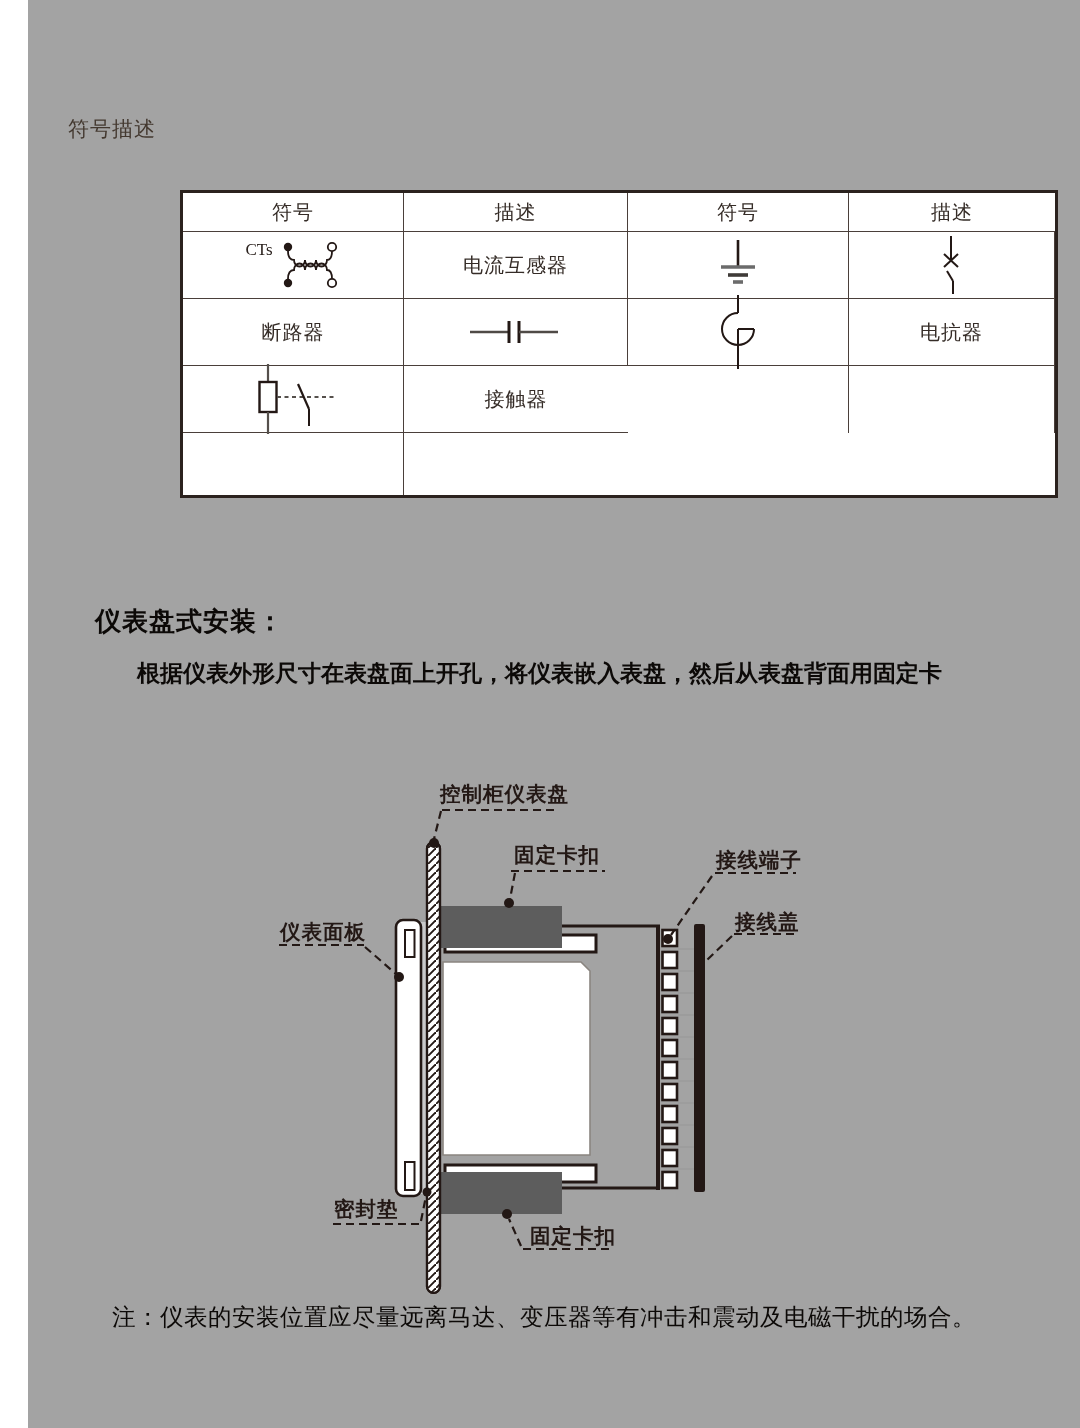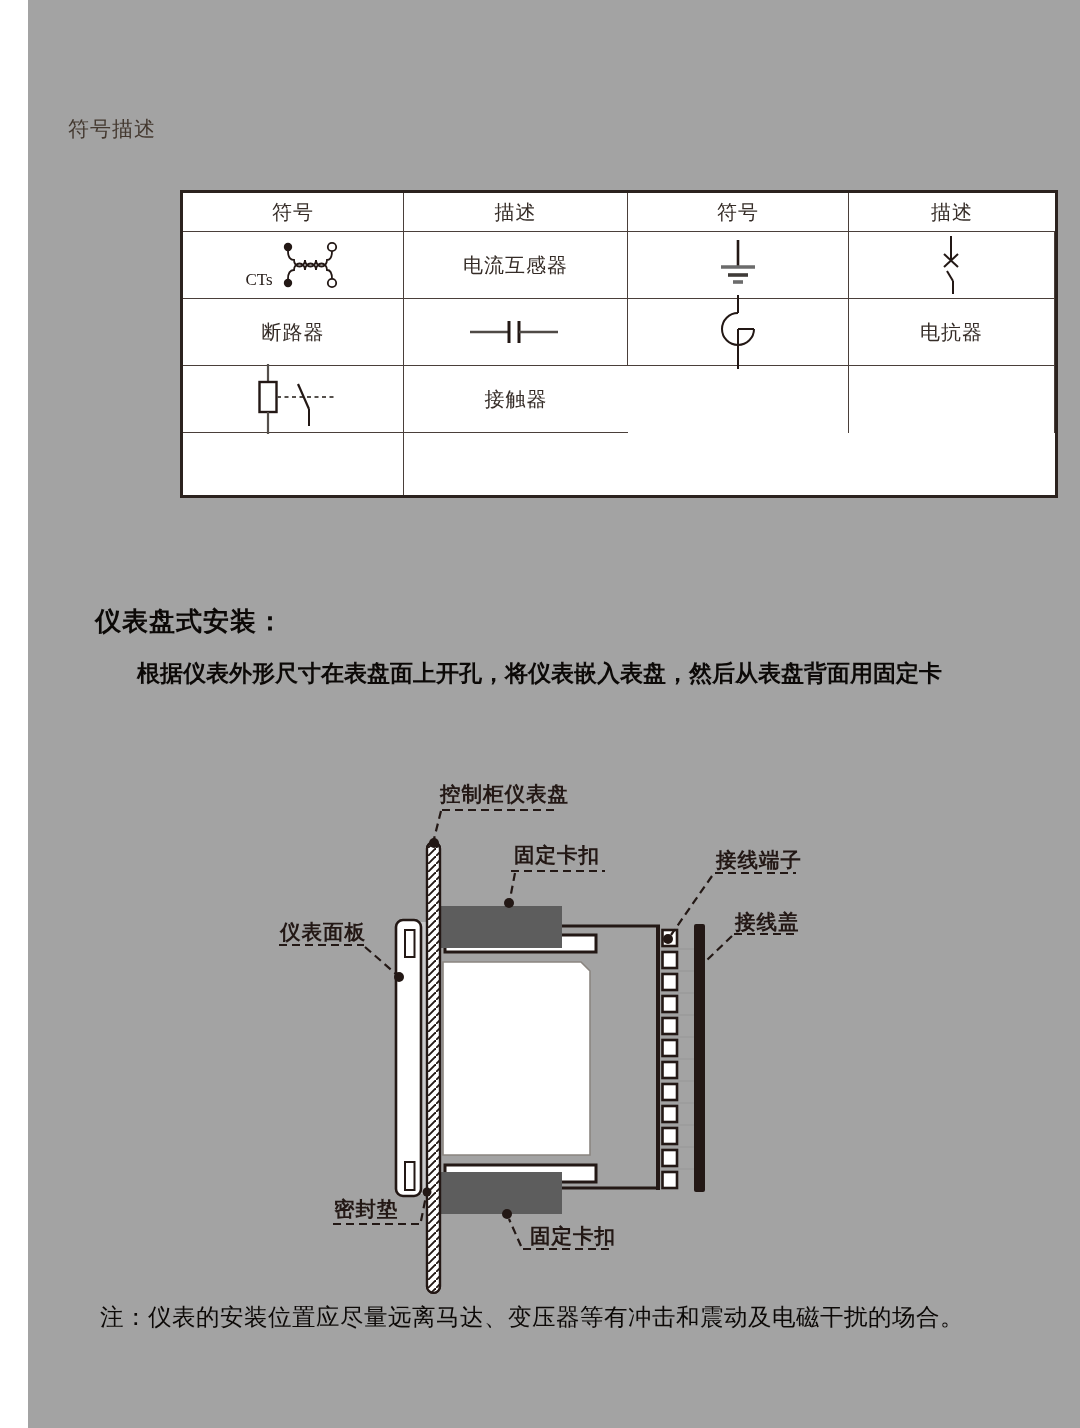--- a/index.html
+++ b/index.html
@@ -22,34 +22,34 @@
     background:#fff;
   }
   .cell {
     border-right:1.5px solid #4a3f3a; border-bottom:1.5px solid #4a3f3a;
     display:flex; align-items:center; justify-content:center;
     font-family:"Liberation Serif", serif; font-size:20px; color:#352c27;
     letter-spacing:1px;
   }
   .cell.c4 { border-right:none; }
   .cell.rlast { border-bottom:none; }
-  .symwrap { display:flex; align-items:flex-end; justify-content:center; gap:6px; }
+  .symwrap { display:flex; align-items:flex-start; justify-content:center; gap:6px; }
   .cts-label { font-family:"Liberation Serif", serif; font-size:17px; color:#2a211d; letter-spacing:0; }
   
   .sec-heading {
     position:absolute; left:67px; top:604px; font-size:26px; font-weight:700;
     color:#0c0907; letter-spacing:1px;
   }
   .para {
     position:absolute; left:54px; top:656px; width:1010px;
     font-size:23px; line-height:35.5px; font-weight:700; color:#0c0907;
   }
   .para .indent { padding-left:55px; }
   .note {
-    position:absolute; left:72px; top:1301px; font-size:23.5px; font-weight:500;
+    position:absolute; left:84px; top:1301px; font-size:23.5px; font-weight:500;
     color:#0c0907; letter-spacing:0.5px;
   }
   .diagram { position:absolute; left:240px; top:770px; width:560px; height:540px; }
   svg text {
     font-family:"Liberation Sans", sans-serif; font-size:20.5px; font-weight:600;
     fill:#231815; letter-spacing:1px;
   }
 </style>
 </head>
 <body>

